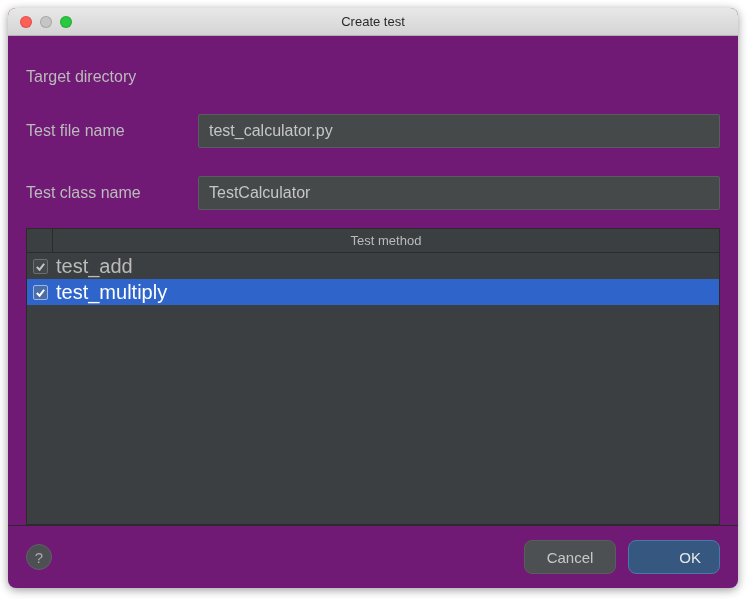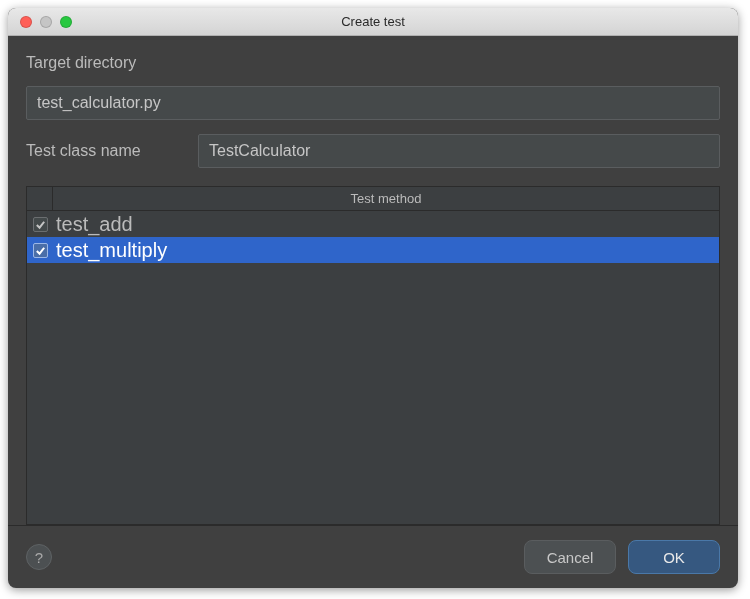--- a/index.html
+++ b/index.html
@@ -1,21 +1,21 @@
 <!DOCTYPE html>
 <html><head>
 <meta charset="utf-8">
 <style>
   * { box-sizing: border-box; margin: 0; padding: 0; }
   html, body { width: 750px; height: 599px; font-family: -apple-system, "Helvetica Neue", Arial, sans-serif; background: #fff; }
   .window {
     width: 730px;
     height: 580px;
     margin: 8px;
-    background: #404040;
+    background: #701a75;
     border-radius: 8px;
     overflow: hidden;
     position: relative;
     box-shadow: 0 2px 10px rgba(0,0,0,0.4);
     display: flex;
     flex-direction: column;
   }
   .titlebar {
     height: 28px;
     background: linear-gradient(#e8e8e8, #d4d4d4);
@@ -48,20 +48,21 @@
     padding: 18px 18px 0 18px;
     color: #bbbbbb;
     display: flex;
     flex-direction: column;
   }
   .form-row {
     display: flex;
     align-items: center;
     margin-bottom: 14px;
     gap: 12px;
+    margin-top: 14px;
   }
   .form-label {
     width: 160px;
     font-size: 16px;
     color: #bbbbbb;
     flex-shrink: 0;
   }
   .form-input {
     flex: 1;
     background: #45494a;
@@ -183,20 +184,21 @@
     border: 1px solid #5a5d5f;
     background: #4c5052;
     color: #c8c8c8;
     cursor: pointer;
     padding: 0 18px;
   }
   .btn.primary {
     background: #365880;
     border-color: #4a78a8;
     color: #e8e8e8;
+    text-align: right;
   }
 </style>
 </head>
 <body>
 
 <div class="window">
 
   <div class="titlebar">
     <div class="traffic-lights">
       <div class="traffic-light tl-close"></div>
@@ -206,20 +208,21 @@
     <div class="title">Create test</div>
   </div>
 
   <div class="content">
 
     <div class="form-row">
       <div class="form-label">Target directory</div>
     </div>
 
     <div class="form-row">
+      <div class="form-label">Test file name</div>
       <input class="form-input" type="text" value="test_calculator.py" style="">
     </div>
 
     <div class="form-row">
       <div class="form-label">Test class name</div>
       <input class="form-input" type="text" value="TestCalculator" style="">
     </div>
 
     <div class="method-panel">
       <div class="method-header-row">

